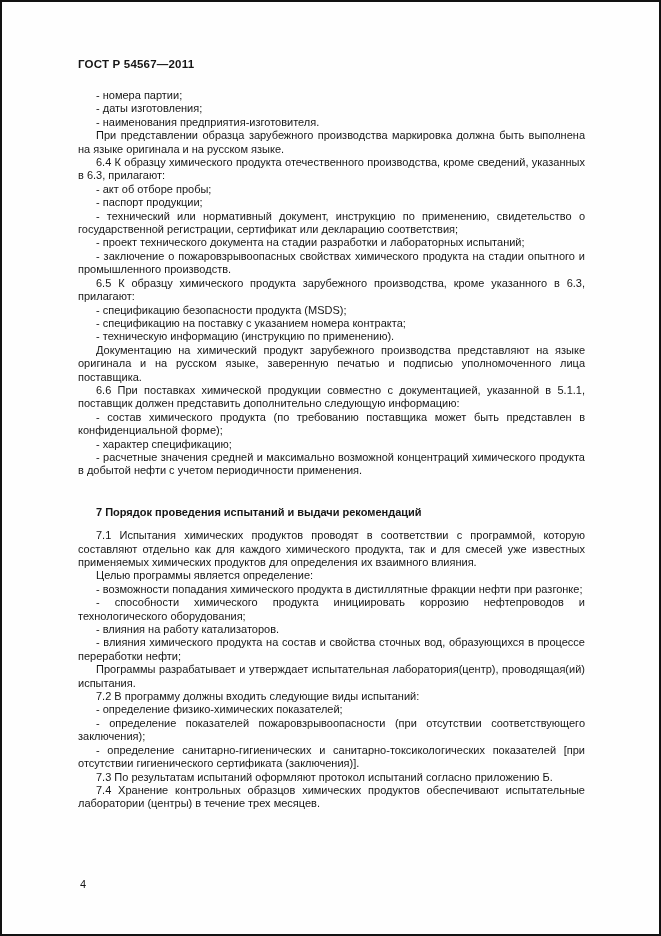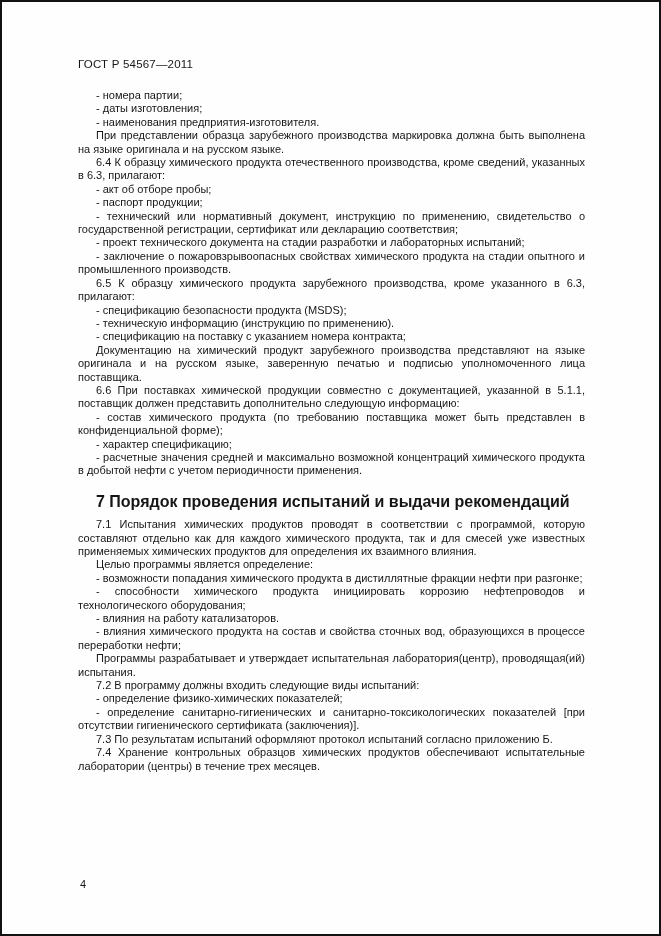--- a/index.html
+++ b/index.html
@@ -14,39 +14,39 @@
     box-sizing: border-box;
     background: #fefefe;
     border: 2px solid #121212;
     padding: 56px 74px 0 76px;
     position: relative;
     font-family: "Liberation Sans", sans-serif;
     color: #161616;
   }
   .doc-header {
     font-size: 11.5px;
-    font-weight: normal;
+    font-weight: bold;
     letter-spacing: 0.2px;
     margin-bottom: 19px;
   }
   .content {
     font-size: 11px;
     line-height: 13.4px;
     text-align: justify;
   }
   .content .p,
   .content .li {
     text-indent: 18px;
   }
   .content .h2 {
-    font-size: 16px;
+    font-size: 11px;
     font-weight: bold;
     text-align: left;
     text-indent: 18px;
-    margin: 17px 0 10px 0;
+    margin: 28px 0 10px 0;
   }
   .page-number {
     position: absolute;
     left: 78px;
     bottom: 44px;
     font-size: 11px;
   }
 </style>
 </head>
 <body>
@@ -60,36 +60,37 @@
       <div class="li">- наименования предприятия-изготовителя.</div>
       <div class="p">При представлении образца зарубежного производства маркировка должна быть выполнена на языке оригинала и на русском языке.</div>
       <div class="p">6.4 К образцу химического продукта отечественного производства, кроме сведений, указанных в 6.3, прилагают:</div>
       <div class="li">- акт об отборе пробы;</div>
       <div class="li">- паспорт продукции;</div>
       <div class="li">- технический или нормативный документ, инструкцию по применению, свидетельство о государственной регистрации, сертификат или декларацию соответствия;</div>
       <div class="li">- проект технического документа на стадии разработки и лабораторных испытаний;</div>
       <div class="li">- заключение о пожаровзрывоопасных свойствах химического продукта на стадии опытного и промышленного производств.</div>
       <div class="p">6.5 К образцу химического продукта зарубежного производства, кроме указанного в 6.3, прилагают:</div>
       <div class="li">- спецификацию безопасности продукта (MSDS);</div>
+      <div class="li">- спецификацию на поставку с указанием номера контракта;</div>
       <div class="li">- техническую информацию (инструкцию по применению).</div>
-      <div class="li">- спецификацию на поставку с указанием номера контракта;</div>
       <div class="p">Документацию на химический продукт зарубежного производства представляют на языке оригинала и на русском языке, заверенную печатью и подписью уполномоченного лица поставщика.</div>
       <div class="p">6.6 При поставках химической продукции совместно с документацией, указанной в 5.1.1, поставщик должен представить дополнительно следующую информацию:</div>
       <div class="li">- состав химического продукта (по требованию поставщика может быть представлен в конфиденциальной форме);</div>
       <div class="li">- характер спецификацию;</div>
       <div class="li">- расчетные значения средней и максимально возможной концентраций химического продукта в добытой нефти с учетом периодичности применения.</div>
       <div class="h2">7 Порядок проведения испытаний и выдачи рекомендаций</div>
       <div class="p">7.1 Испытания химических продуктов проводят в соответствии с программой, которую составляют отдельно как для каждого химического продукта, так и для смесей уже известных применяемых химических продуктов для определения их взаимного влияния.</div>
       <div class="p">Целью программы является определение:</div>
       <div class="li">- возможности попадания химического продукта в дистиллятные фракции нефти при разгонке;</div>
       <div class="li">- способности химического продукта инициировать коррозию нефтепроводов и технологического оборудования;</div>
       <div class="li">- влияния на работу катализаторов.</div>
       <div class="li">- влияния химического продукта на состав и свойства сточных вод, образующихся в процессе переработки нефти;</div>
       <div class="p">Программы разрабатывает и утверждает испытательная лаборатория(центр), проводящая(ий) испытания.</div>
       <div class="p">7.2 В программу должны входить следующие виды испытаний:</div>
       <div class="li">- определение физико-химических показателей;</div>
+      <div class="li">- определение показателей пожаровзрывоопасности (при отсутствии соответствующего заключения);</div>
       <div class="li">- определение санитарно-гигиенических и санитарно-токсикологических показателей [при отсутствии гигиенического сертификата (заключения)].</div>
       <div class="p">7.3 По результатам испытаний оформляют протокол испытаний согласно приложению Б.</div>
       <div class="p">7.4 Хранение контрольных образцов химических продуктов обеспечивают испытательные лаборатории (центры) в течение трех месяцев.</div>
     </div>
 
   <div class="page-number">4</div>
 </div>
 
 </body></html>

